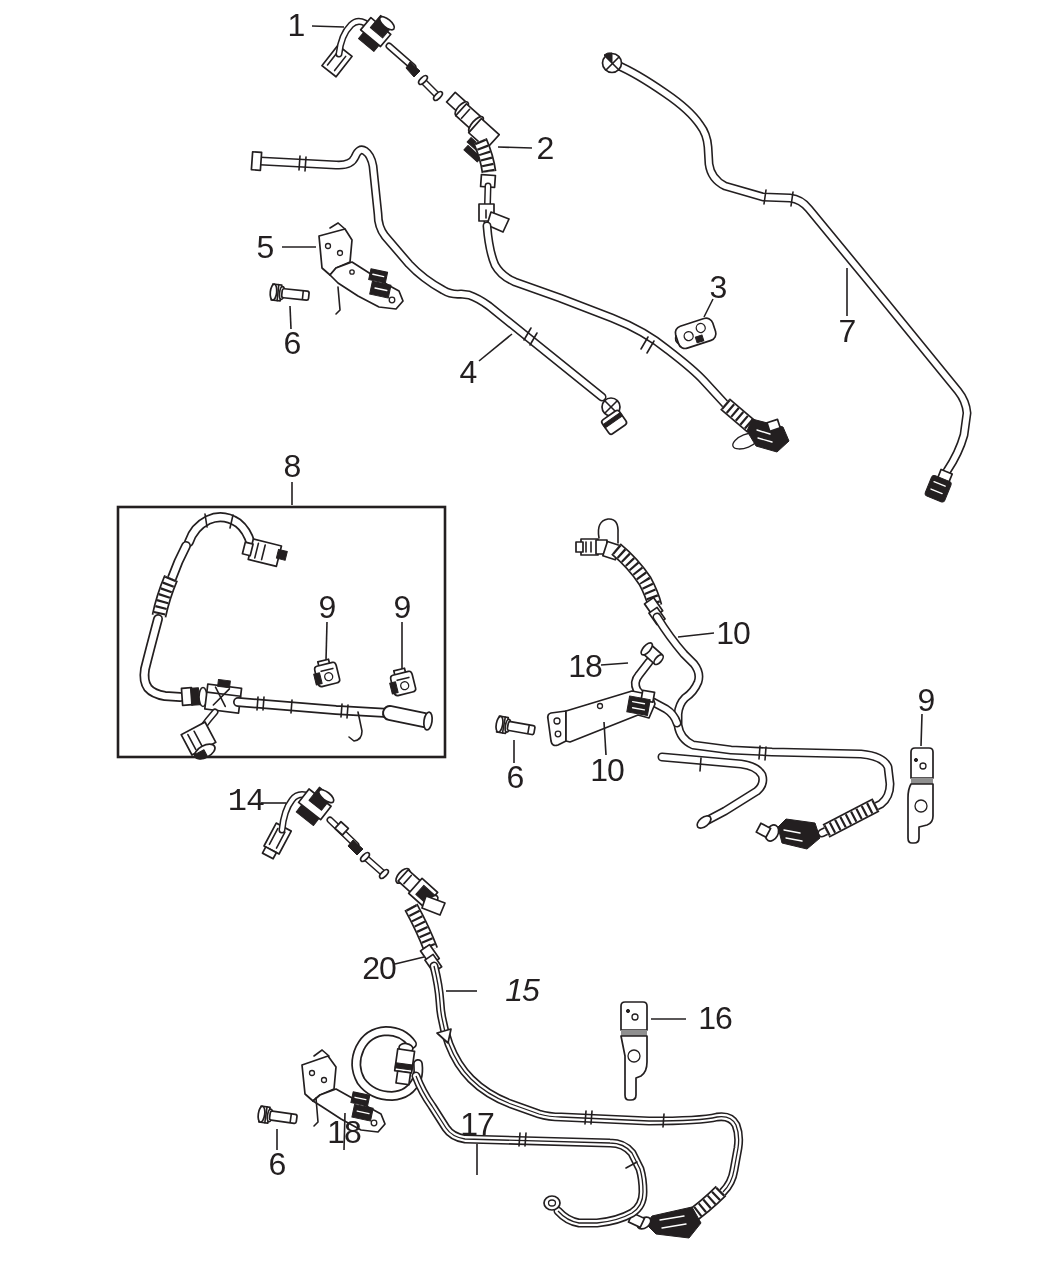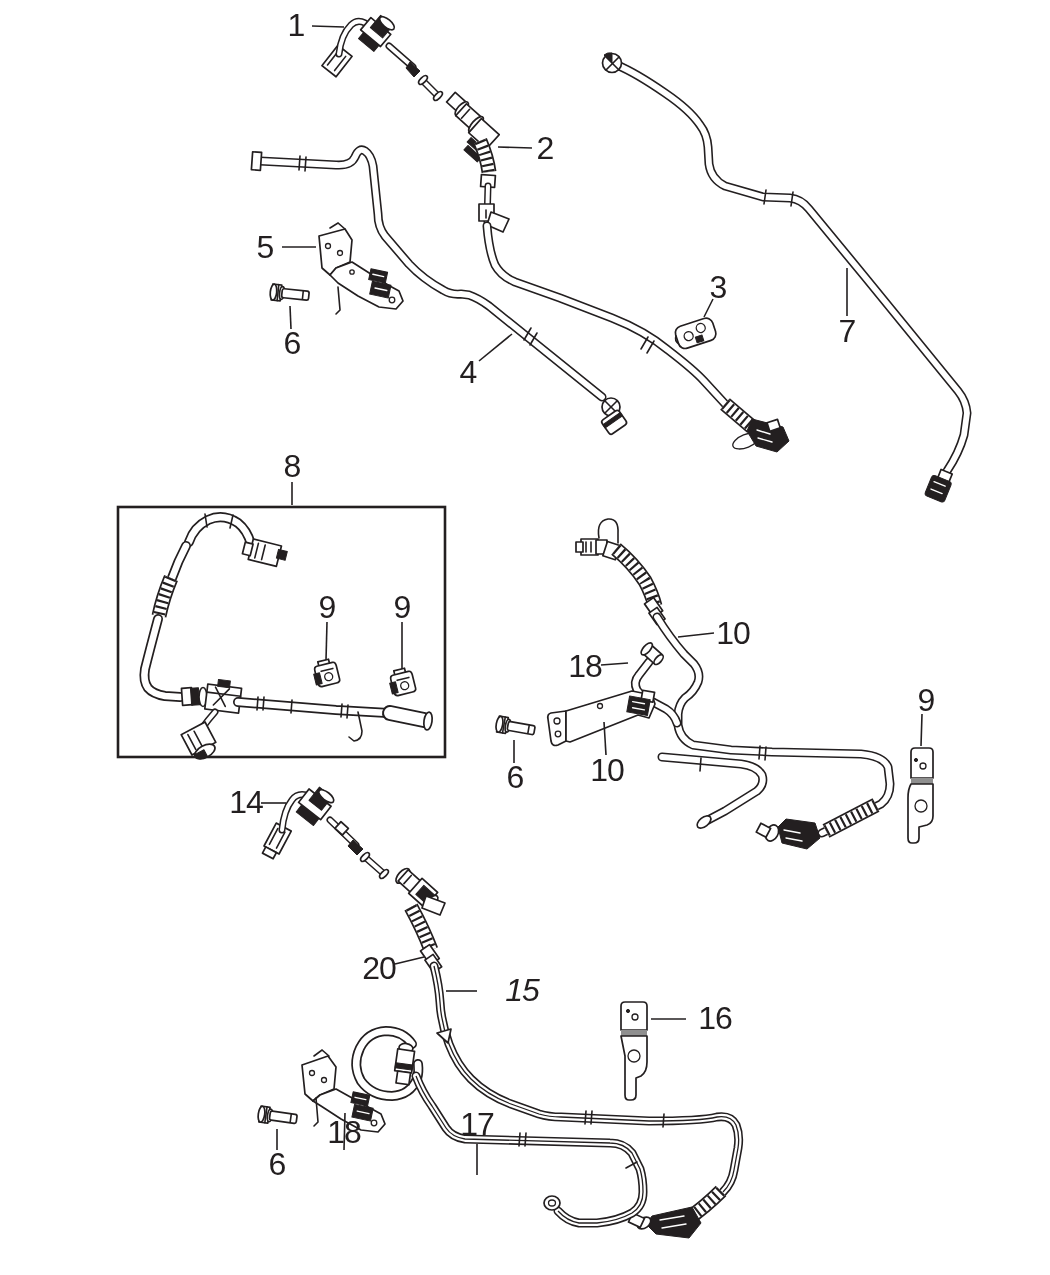--- a/index.html
+++ b/index.html
@@ -447,21 +447,21 @@
       <div class="callout" style="left: 718px; top: 287px;">3</div>
       <div class="callout" style="left: 847px; top: 331px;">7</div>
       <div class="callout" style="left: 292px; top: 466px;">8</div>
       <div class="callout" style="left: 327px; top: 607px;">9</div>
       <div class="callout" style="left: 402px; top: 607px;">9</div>
       <div class="callout" style="left: 733px; top: 633px;">10</div>
       <div class="callout" style="left: 585px; top: 666px;">18</div>
       <div class="callout" style="left: 926px; top: 700px;">9</div>
       <div class="callout" style="left: 607px; top: 770px;">10</div>
       <div class="callout" style="left: 515px; top: 777px;">6</div>
-      <div class="callout" style="left: 246px; top: 802px;">14</div>
+      <div class="callout" style="left: 246px; top: 802px; font-family: Liberation Mono, monospace;">14</div>
       <div class="callout" style="left: 379px; top: 968px;">20</div>
       <div class="callout" style="left: 522px; top: 990px; font-style: italic;">15</div>
       <div class="callout" style="left: 703px; top: 1018px; margin-left: 12px;">16</div>
       <div class="callout" style="left: 277px; top: 1164px;">6</div>
       <div class="callout" style="left: 344px; top: 1132px;">18</div>
       <div class="callout" style="left: 477px; top: 1124px;">17</div>
     </div>
 </div>
 
 </body></html>

